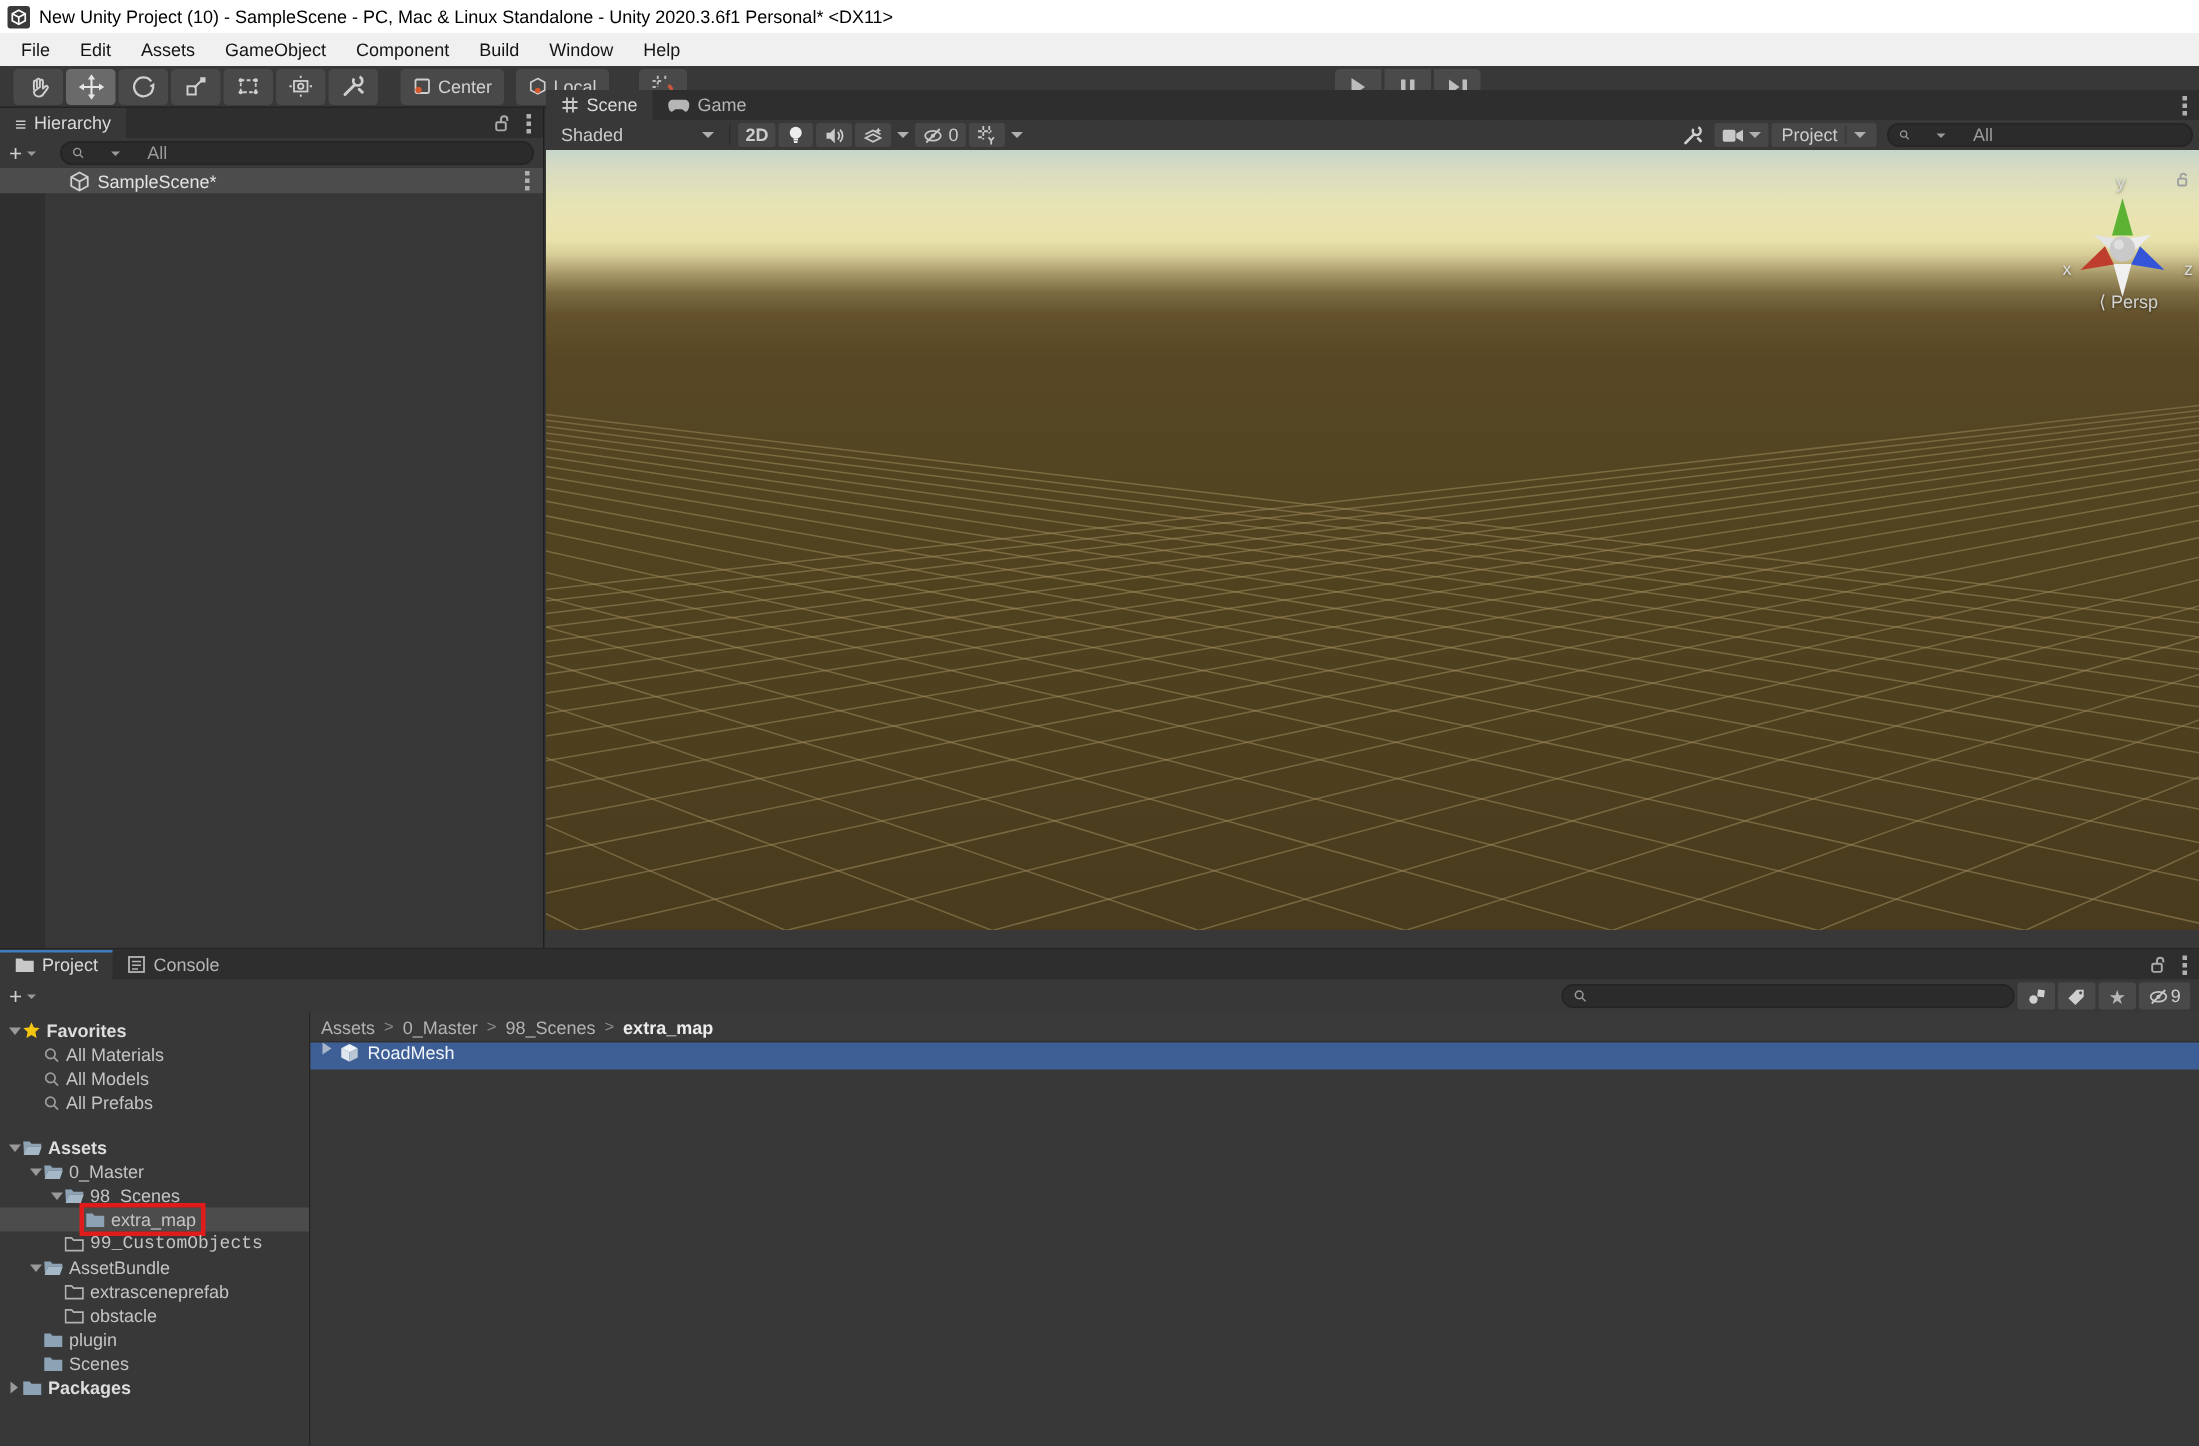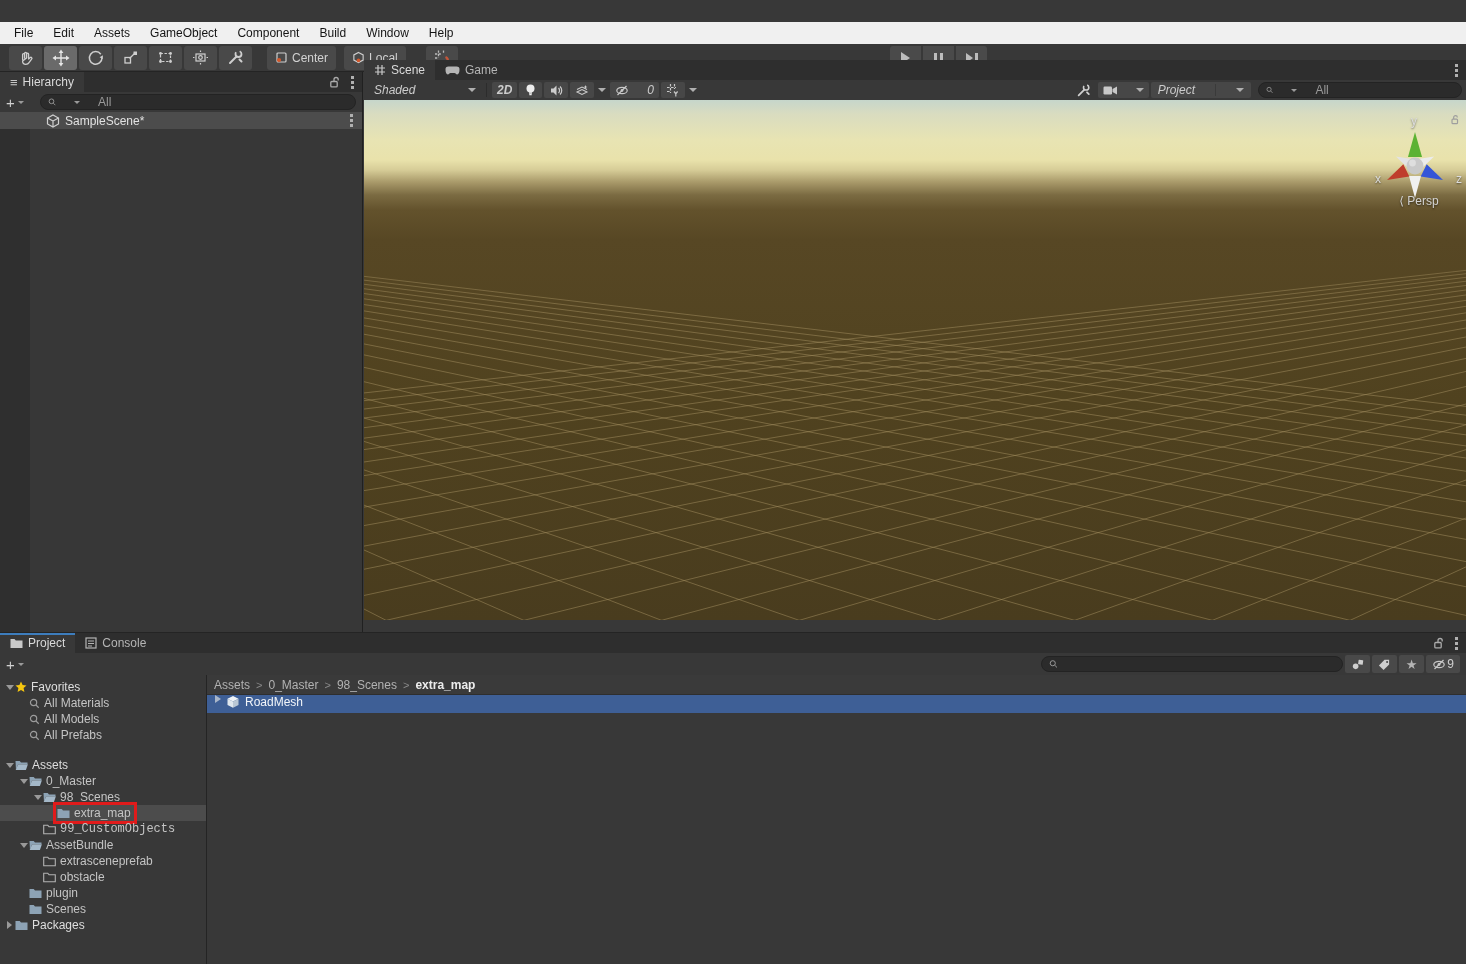--- a/index.html
+++ b/index.html
@@ -62,21 +62,21 @@
   .scene-row { height:17px; background:#4c4c4c; display:flex; align-items:center;
     gap:5px; padding-left:46px; color:#e2e2e2; }
   .hier-body { flex:1; position:relative; background:#373737; }
   .hier-gutter { position:absolute; left:0; top:0; bottom:0; width:30px; background:#2f2f2f; }
 
   
   #scene-panel { position:absolute; left:364px; top:60px; width:1102px; height:560px;
     display:flex; flex-direction:column; background:#383838; }
   #scene-toolbar { height:20px; background:#383838; display:flex; align-items:center; padding:0 4px; }
   .sbtn { height:16px; background:#474747; border-radius:2px; margin:0 1px;
-    display:flex; align-items:center; justify-content:center; gap:18px; padding:0 5px; color:#cccccc;font-style:italic; }
+    display:flex; align-items:center; justify-content:center; gap:3px; padding:0 5px; color:#cccccc; }
   .sbtn.flat { background:transparent; }
   #shaded-dd { width:112px; justify-content:flex-start; background:transparent; }
   #shaded-dd .caret-down { margin-left:auto; }
   .toolbar-right { margin-left:auto; display:flex; align-items:center; }
   #scene-search { width:204px; margin-left:6px; }
   #viewport { flex:1; position:relative; overflow:hidden;
     background:linear-gradient(to bottom,
       #c6d6cb 0px, #d9dcc0 14px, #e8e4b3 40px, #e9e2ab 60px, #d6cc97 70px,
       #a99a6a 82px, #7b6b42 95px, #63522c 110px, #574724 140px, #50421f 300px, #493c1e 520px); }
   #grid-svg { position:absolute; left:0; top:0;
@@ -107,31 +107,40 @@
 
   
   .tree-row { height:16px; display:flex; align-items:center; position:relative; }
   .tree-row.selected { background:#4c4c4c; }
   .tree-gap { height:14px; }
   .exp { width:11px; display:flex; align-items:center; justify-content:center; flex:none; }
   .exp-open  { width:0; height:0; border-left:4px solid transparent; border-right:4px solid transparent; border-top:5px solid #999; }
   .exp-closed{ width:0; height:0; border-top:4px solid transparent; border-bottom:4px solid transparent; border-left:5px solid #999; }
   .row-content { display:flex; align-items:center; gap:4px; position:relative; padding-right:4px; }
   .tree-label { white-space:nowrap; color:#c4c4c4; }
-  .tree-row.root .tree-label { color:#dedede; font-weight:normal; }
+  .tree-row.root .tree-label { color:#dedede; font-weight:bold; }
   .tree-row.annotated .row-content::after { content:""; position:absolute;
     left:-4px; right:-2px; top:-4px; bottom:-4px;
     border:3px solid var(--annot-red,#e01b1b); pointer-events:none; }
   svg { display:block; }
 </style>
 </head>
 <body>
 
 <div id="app">
 
+  <div id="titlebar">
+    <span class="unity-badge">
+      <svg width="11" height="11" viewBox="0 0 14 14">
+          <polygon points="7,1 12.5,4 12.5,10 7,13 1.5,10 1.5,4" fill="none" stroke="#fff" stroke-width="1.4"></polygon>
+          <path d="M7 13 V7 M1.5 4 L7 7 M12.5 4 L7 7" stroke="#fff" stroke-width="1.4" fill="none"></path>
+        </svg>
+    </span>
+    <span>New Unity Project (10) - SampleScene - PC, Mac &amp; Linux Standalone - Unity 2020.3.6f1 Personal* &lt;DX11&gt;</span>
+  </div>
 
   <div id="menubar">
       <span class="menu-item">File</span>
       <span class="menu-item">Edit</span>
       <span class="menu-item">Assets</span>
       <span class="menu-item">GameObject</span>
       <span class="menu-item">Component</span>
       <span class="menu-item">Build</span>
       <span class="menu-item">Window</span>
       <span class="menu-item">Help</span>

